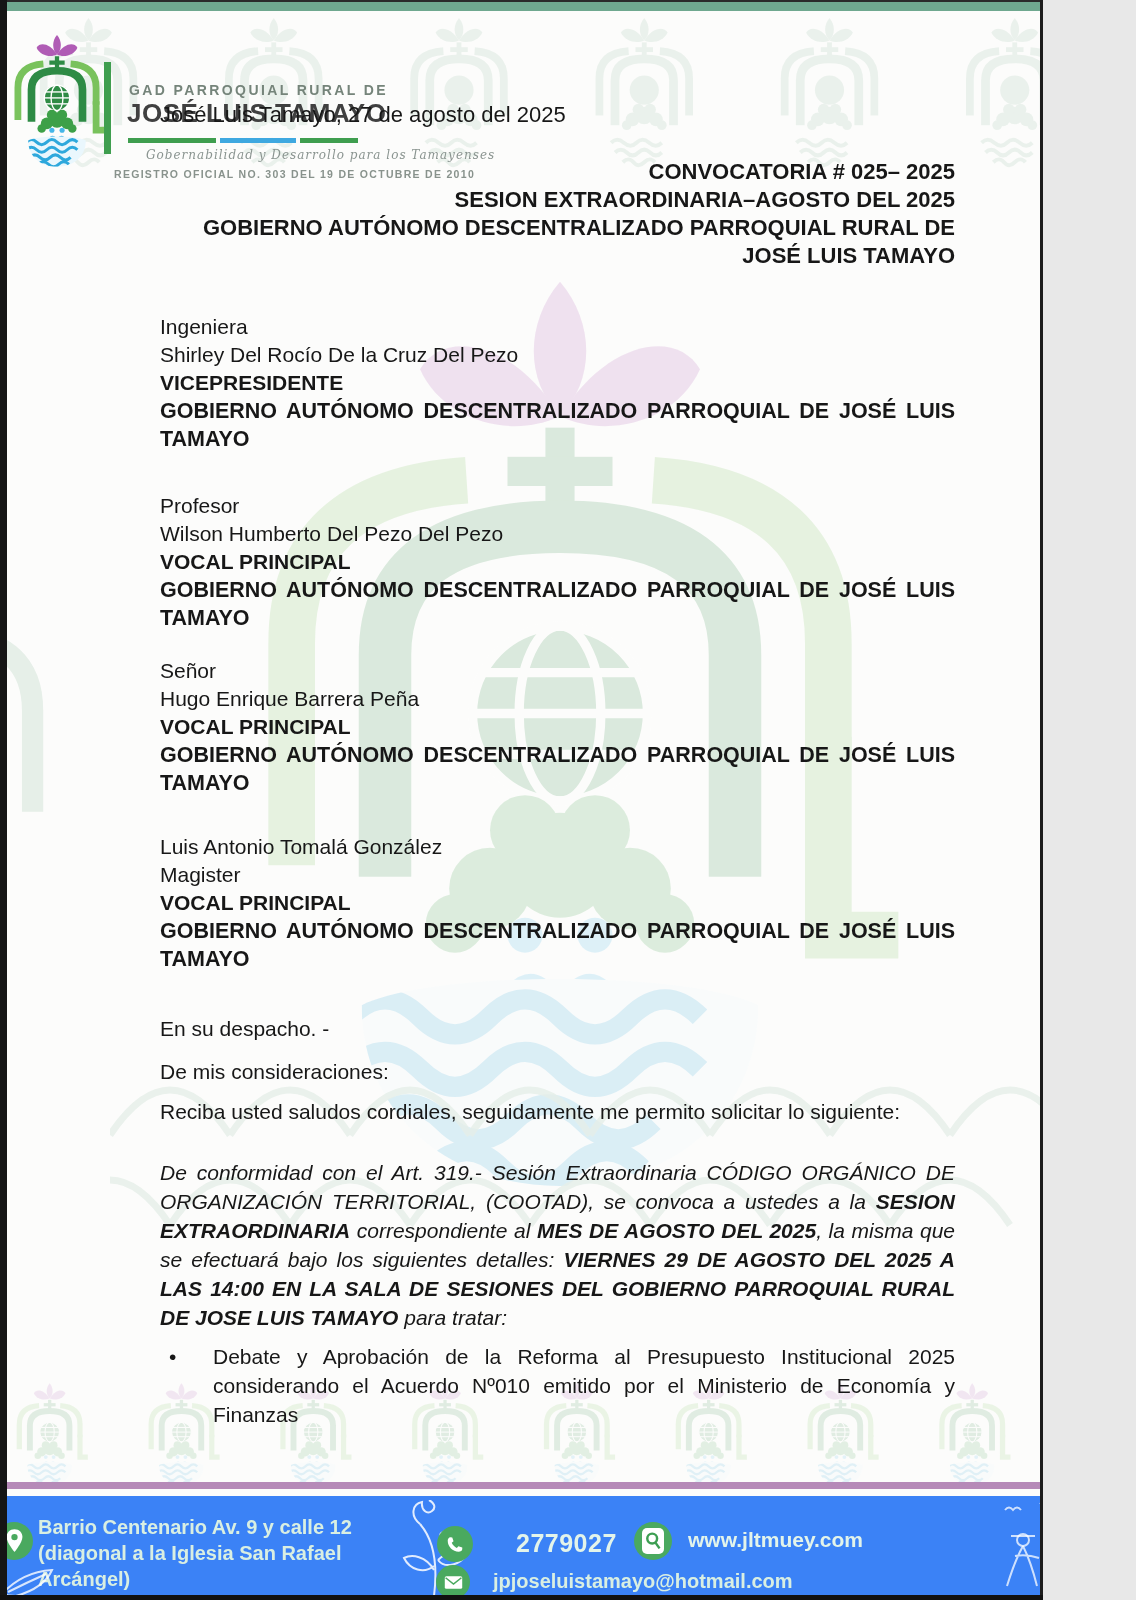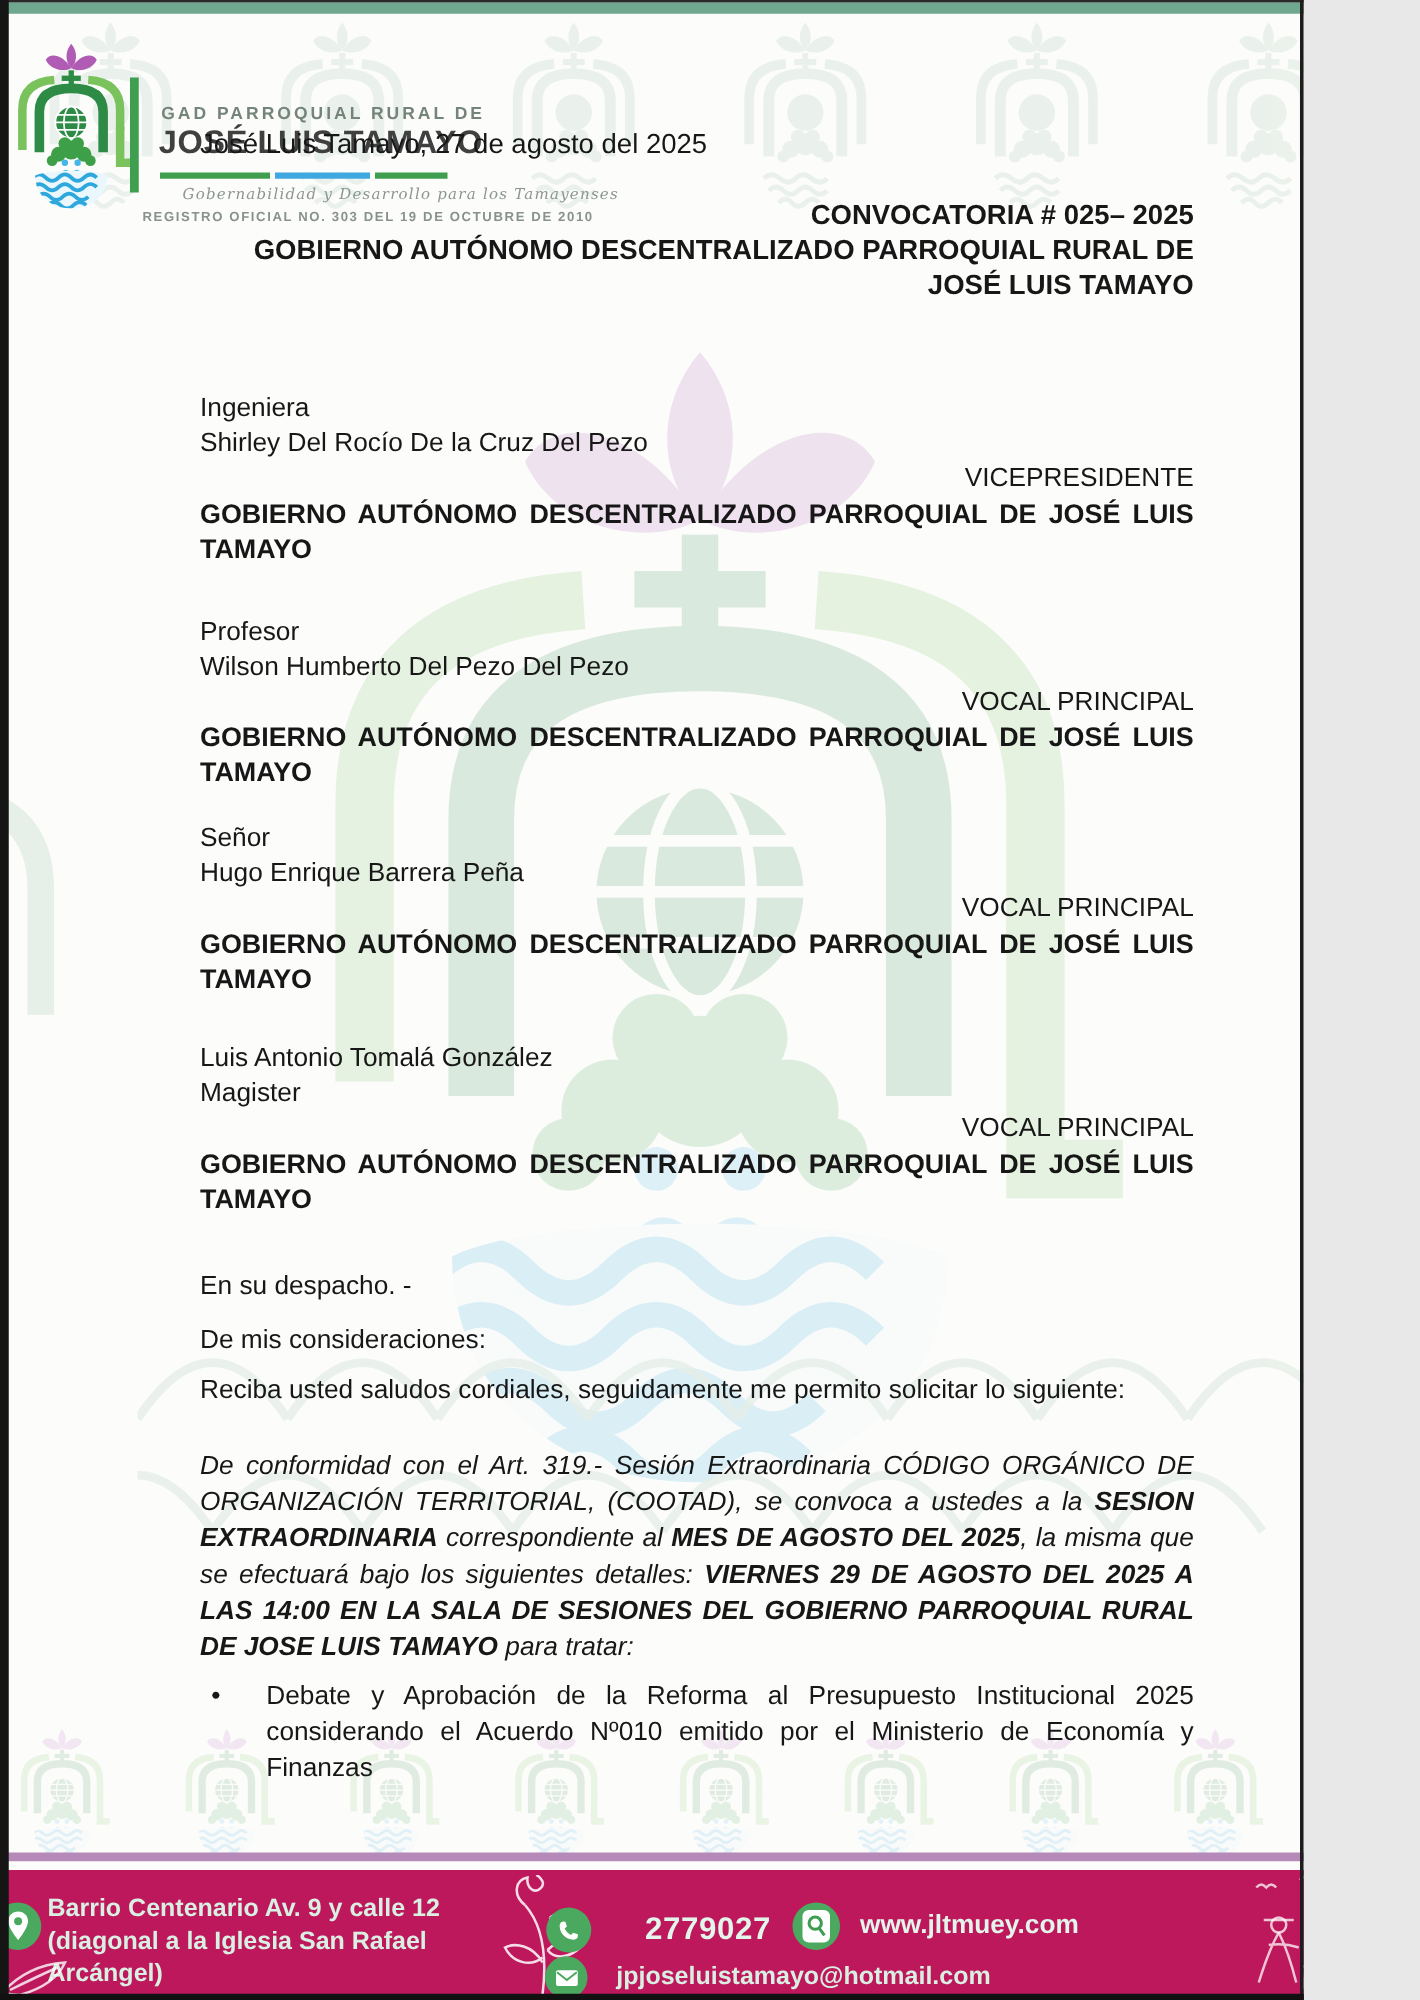--- a/index.html
+++ b/index.html
@@ -29,36 +29,36 @@
   .lh-slogan{left:146px;top:148px;font-family:"DejaVu Serif",serif;font-style:italic;font-size:12px;
              color:#8a9490;letter-spacing:1px;z-index:3;}
   .lh-reg{left:114px;top:168px;font-size:10.5px;letter-spacing:1.3px;color:#88928c;font-weight:bold;z-index:3;}
 
   .date-line{left:160px;top:102px;width:795px;text-align:left;font-size:22px;z-index:3;}
 
   .title-block{left:160px;top:158px;width:795px;text-align:right;font-weight:bold;
                font-size:22px;line-height:28px;z-index:3;}
 
   .content{left:160px;top:313px;width:795px;font-size:21px;line-height:28px;z-index:3;}
-  .r-bold{font-weight:normal;text-align:right;}
+  .r-bold{font-weight:bold;}
   .r-org{font-weight:bold;text-align:justify;font-size:21.5px;}
   .mb39{margin-bottom:39px;} .mb25{margin-bottom:25px;} .mb36{margin-bottom:36px;} .mb42{margin-bottom:42px;}
   .despacho{margin-bottom:15px;}
   .consid{margin-bottom:12px;}
   .saludo{margin-bottom:32px;}
   .mainpara{text-align:justify;line-height:29px;margin-bottom:10px;font-style:italic;}
   .mainpara .b{font-weight:bold;}
   .bullet{display:flex;line-height:29px;}
   .bullet .dot{flex:none;width:44px;padding-left:9px;}
   .bullet .btext{flex:1;text-align:justify;}
 
   
   .purple-line{left:0;top:1482px;width:1136px;height:7px;background:#b68ab8;z-index:7;}
   .purple-right{left:1128px;top:1482px;width:8px;height:118px;background:#b68ab8;z-index:8;}
-  .footer{left:0;top:1496px;width:1136px;height:104px;background:#be185d;z-index:7;overflow:hidden;}
+  .footer{left:0;top:1496px;width:1136px;height:104px;background:#3b82f6;z-index:7;overflow:hidden;}
   .footer .fabs{position:absolute;}
   .ficon{position:absolute;border-radius:50%;background:#4aa95f;display:flex;align-items:center;justify-content:center;}
   .f-address{left:38px;top:18px;width:365px;font-size:20px;font-weight:bold;line-height:26px;color:#d9efe2;}
   .f-phone{left:516px;top:33px;font-size:25px;font-weight:bold;color:#e3f4ea;letter-spacing:.5px;}
   .f-web{left:688px;top:32px;font-size:21px;font-weight:bold;color:#e3f4ea;}
   .f-mail{left:493px;top:74px;font-size:20px;font-weight:bold;color:#d9efe2;}
   .webbox{width:22px;height:26px;background:#fff;border-radius:5px;display:flex;align-items:center;justify-content:center;}
 </style>
 </head>
 <body>
@@ -200,20 +200,21 @@
     <div class="seg-b" style="width:76px"></div>
     <div class="seg-g" style="width:58px"></div>
   </div>
   <div class="abs lh-slogan">Gobernabilidad y Desarrollo para los Tamayenses</div>
   <div class="abs lh-reg">REGISTRO OFICIAL NO. 303 DEL 19 DE OCTUBRE DE 2010</div>
 
   <div class="abs date-line">José Luis Tamayo, 27 de agosto del 2025</div>
 
   <div class="abs title-block">
     <div>CONVOCATORIA # 025– 2025</div>
+    <div>SESION EXTRAORDINARIA–AGOSTO DEL 2025</div>
     <div>GOBIERNO AUTÓNOMO DESCENTRALIZADO PARROQUIAL RURAL DE JOSÉ LUIS TAMAYO</div>
   </div>
 
   <div class="abs content">
 
     <div class="recipient mb39">
       <div>Ingeniera</div>
       <div>Shirley Del Rocío De la Cruz Del Pezo</div>
       <div class="r-bold">VICEPRESIDENTE</div>
       <div class="r-org">GOBIERNO AUTÓNOMO DESCENTRALIZADO PARROQUIAL DE JOSÉ LUIS TAMAYO</div>

